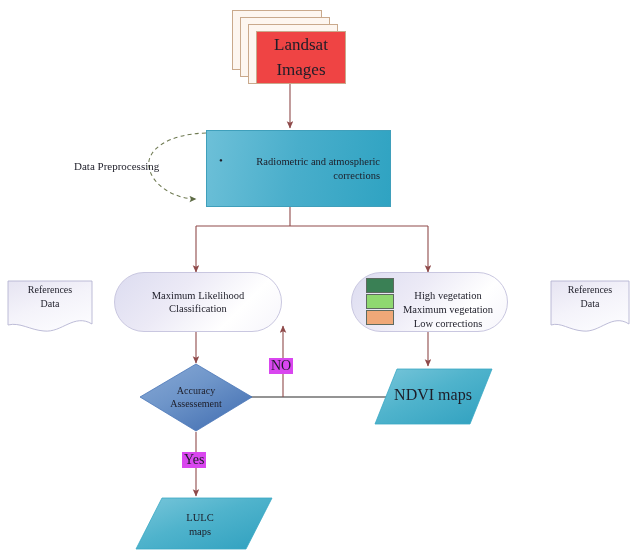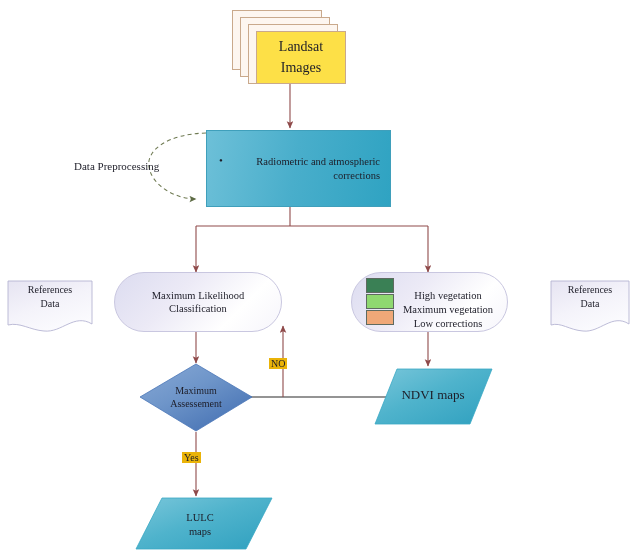--- a/index.html
+++ b/index.html
@@ -3,44 +3,44 @@
 <meta charset="utf-8">
 <style>
   html,body{margin:0;padding:0;background:#ffffff;}
   body{width:635px;height:552px;position:relative;overflow:hidden;
        font-family:"Liberation Serif","DejaVu Serif",serif;color:#1d1d28;}
   #canvas{position:absolute;inset:0;width:635px;height:552px;}
   .node{position:absolute;box-sizing:border-box;display:flex;align-items:center;
         justify-content:center;text-align:center;line-height:1.25;}
   
   .stack-sheet{position:absolute;background:#fdf6f0;border:1px solid #c9a98c;}
-  .stack-front{position:absolute;background:#fde047;border:1px solid #c9a98c;
+  .stack-front{position:absolute;background:#ef4444;border:1px solid #c9a98c;
                display:flex;align-items:center;justify-content:center;
-               font-size:14px;text-align:center;line-height:1.45;}
+               font-size:17px;text-align:center;line-height:1.45;}
   
   .preproc{background:linear-gradient(100deg,#6dc0d8 0%,#49aecb 48%,#2fa3c2 100%);
            border:1px solid #3f9fbb;font-size:10.5px;padding:6px 10px;
            flex-direction:column;justify-content:center;}
   .preproc ul{margin:0;padding:0 0 0 12px;list-style:none;text-align:right;}
   .preproc li{position:relative;margin:1px 0;}
   .preproc li:before{content:"\2022";position:absolute;left:-10px;top:-1px;font-size:11px;}
   
   .stadium{background:linear-gradient(135deg,#dcdcf0 0%,#eceaf6 38%,#ffffff 72%,#f6f5fb 100%);
            border:1px solid #c9c7e0;border-radius:40px;font-size:10.5px;}
   
   .legend-wrap{display:flex;align-items:center;gap:9px;}
   .swatches{display:flex;flex-direction:column;gap:1px;}
   .sw{width:26px;height:13px;border:1px solid #5e6a60;}
   .legend-labels{display:flex;flex-direction:column;gap:0;font-size:10.5px;line-height:1.32;text-align:center;margin-top:16px;}
   .doclabel{position:absolute;font-size:10px;text-align:center;line-height:1.35;
             display:flex;align-items:flex-start;justify-content:center;}
   
   .shapelabel{position:absolute;display:flex;align-items:center;justify-content:center;
               text-align:center;line-height:1.3;}
-  .edge-label{position:absolute;font-size:10px;background:#eab308;padding:0 2px;}
+  .edge-label{position:absolute;font-size:14px;background:#d946ef;padding:0 2px;}
   .sidelabel{position:absolute;font-size:11px;}
 </style>
 </head>
 <body>
 
 <svg id="canvas" viewBox="0 0 635 552">
   <defs>
     <marker id="ah" markerWidth="9" markerHeight="9" refX="6.2" refY="3" orient="auto">
       <path d="M0,0 L6.6,3 L0,6 L1.4,3 Z" fill="#8f4a4a"></path>
     </marker>
@@ -144,26 +144,26 @@
 </div>
 <div class="doclabel" style="left:551px;top:283px;width:78px;height:34px;">
   <div>
     <span>References</span><br>
     <span>Data</span>
   </div>
 </div>
 
 <div class="shapelabel" style="left:140px;top:379px;width:112px;height:36px;font-size:10px;">
   <div>
-    <span>Maximum</span><br>
+    <span>Accuracy</span><br>
     <span>Assessement</span>
   </div>
 </div>
 
-<div class="shapelabel" style="left:378px;top:385px;width:110px;height:20px;font-size:13px;">NDVI maps</div>
+<div class="shapelabel" style="left:378px;top:385px;width:110px;height:20px;font-size:16px;">NDVI maps</div>
 
 <div class="shapelabel" style="left:145px;top:508px;width:110px;height:34px;font-size:10.5px;">
   <div>
     <span>LULC</span><br>
     <span>maps</span>
   </div>
 </div>
 
 <div class="edge-label" style="left:269px;top:358px;">NO</div>
 <div class="edge-label" style="left:182px;top:452px;">Yes</div>

